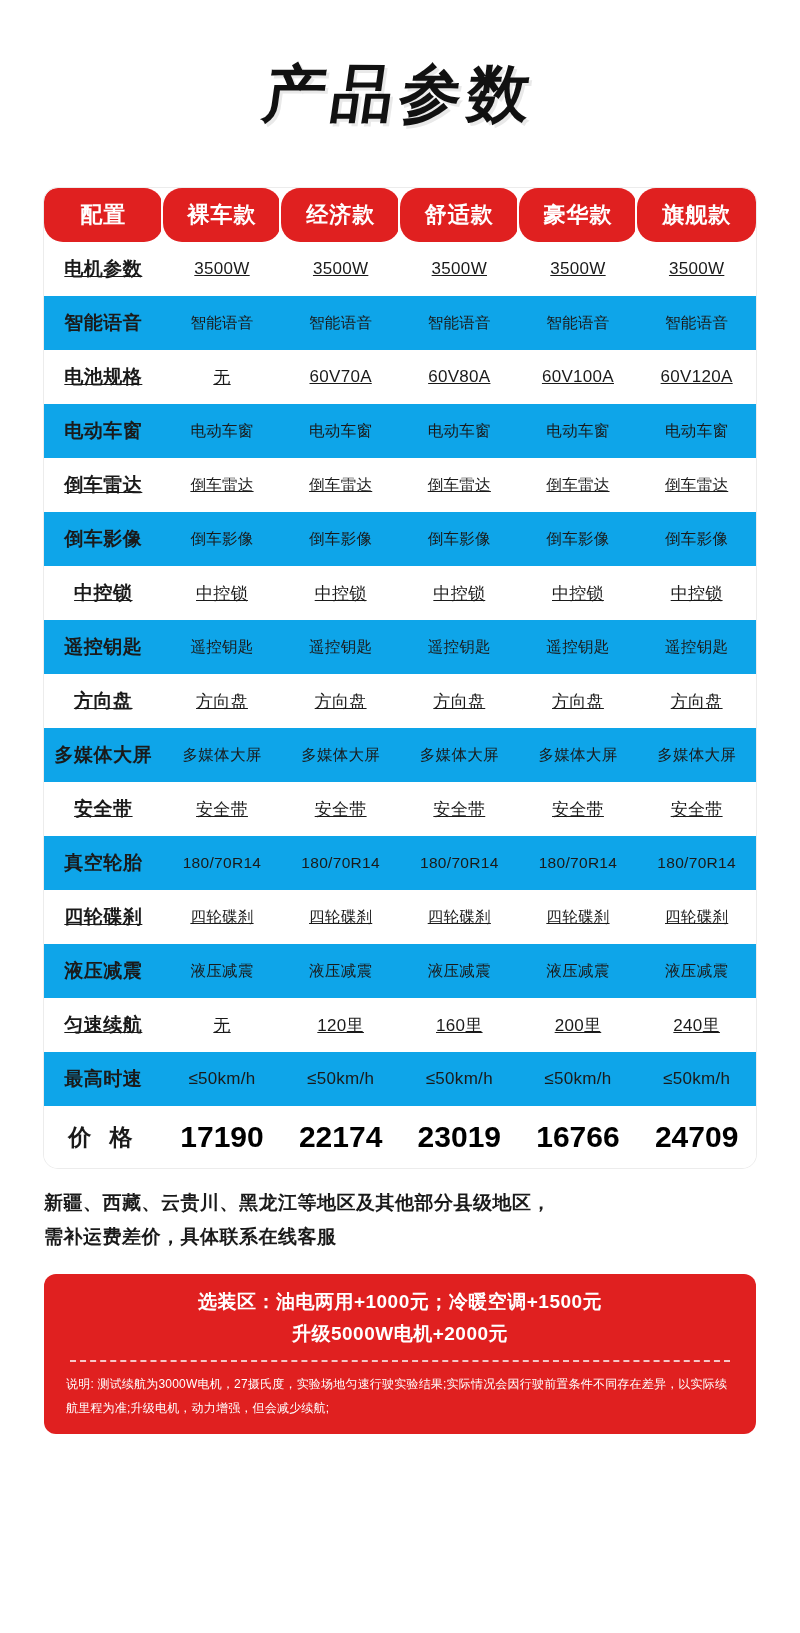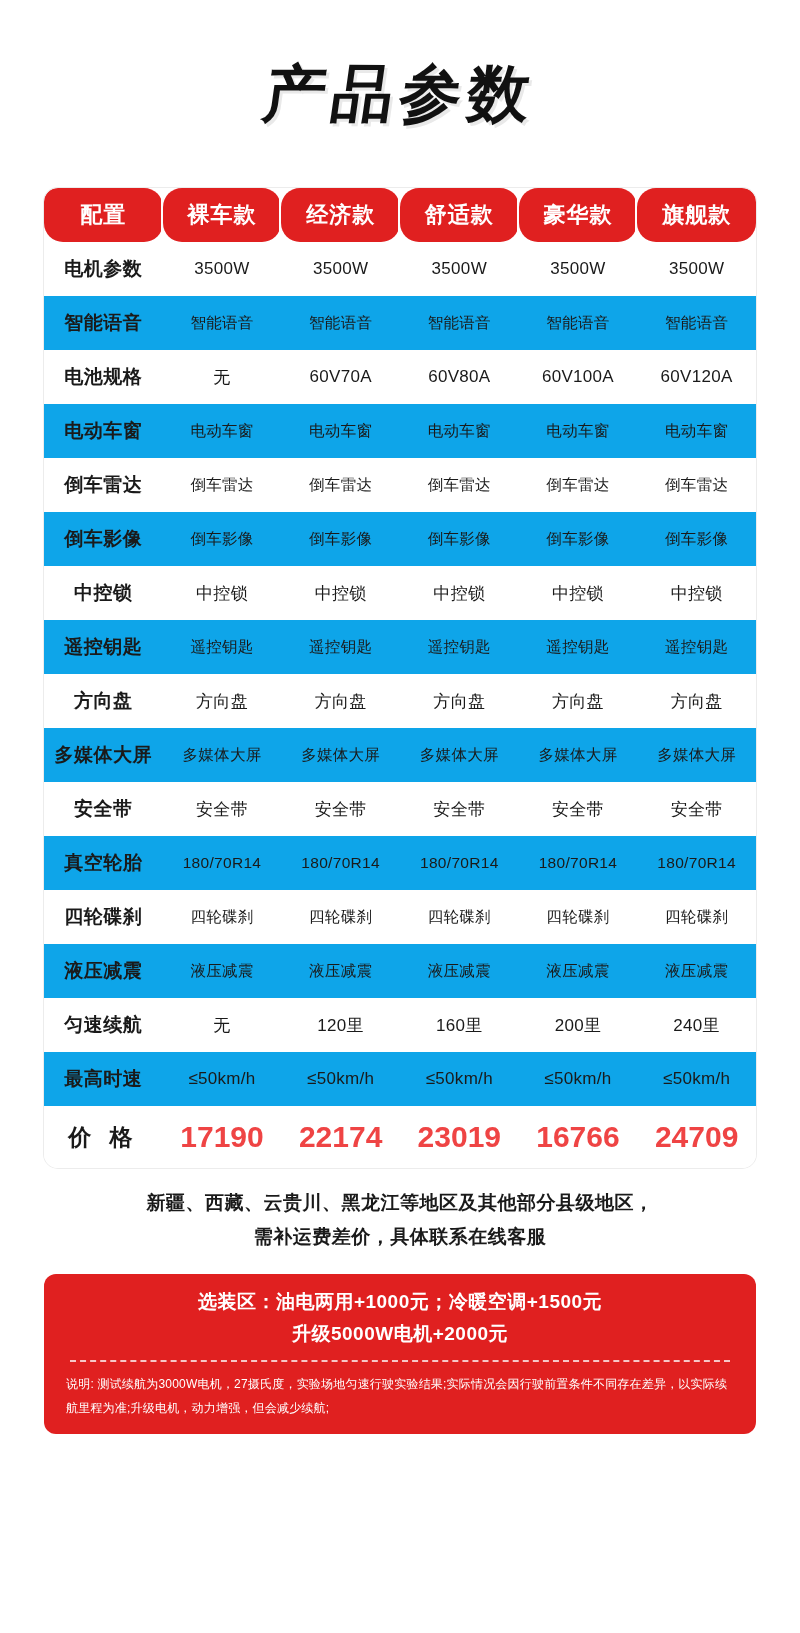--- a/index.html
+++ b/index.html
@@ -70,21 +70,21 @@
     right: 0;
     top: 10px;
     bottom: 10px;
     width: 2px;
     background: #ffffff;
   }
   thead tr th:first-child { border-top-left-radius: 14px; }
   thead tr th:last-child { border-top-right-radius: 14px; }
 
   tbody tr { height: 54px; }
-  tbody tr.odd td { background: #ffffff; }
+  tbody tr.odd td { background: #ffffff; text-decoration: underline; }
   tbody tr.even td { background: #0ea5e9; }
   tbody td {
     font-size: 17px;
     color: #1a1a1a;
   }
   tbody td.label {
     font-size: 19px;
     font-weight: bold;
     letter-spacing: 0.5px;
   }
@@ -98,29 +98,29 @@
   tr.price-row { height: 62px; }
   tr.price-row td {
     background: #ffffff;
   }
   tr.price-row td.label {
     font-size: 23px;
     font-weight: bold;
     letter-spacing: 6px;
   }
   tr.price-row td.val {
-    color: #ef4444;
+    color: #000000;
     font-size: 30px;
     font-weight: bold;
     letter-spacing: 0px;
   }
   
   .note {
     margin-top: 18px;
-    text-align: center;
+    text-align: left;
     font-size: 19px;
     line-height: 34px;
     color: #1a1a1a;
     font-weight: bold;
     letter-spacing: 0.5px;
   }
   
   .red-box {
     margin-top: 20px;
     background: #e02020;

